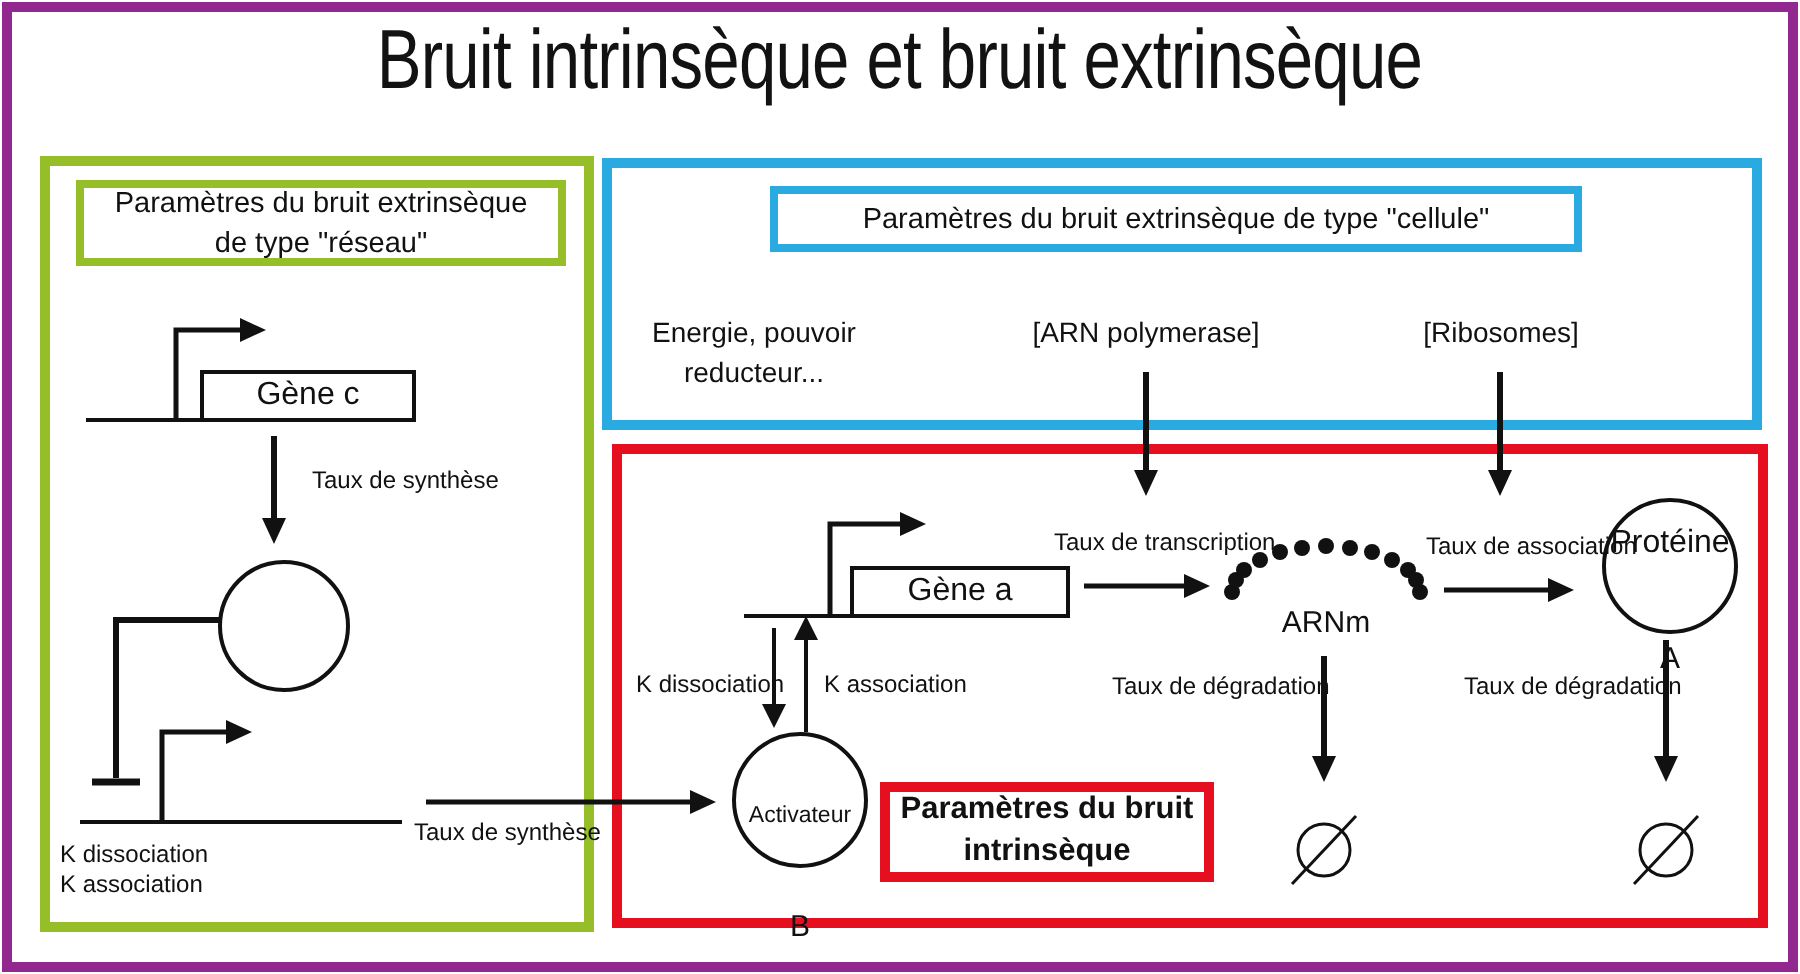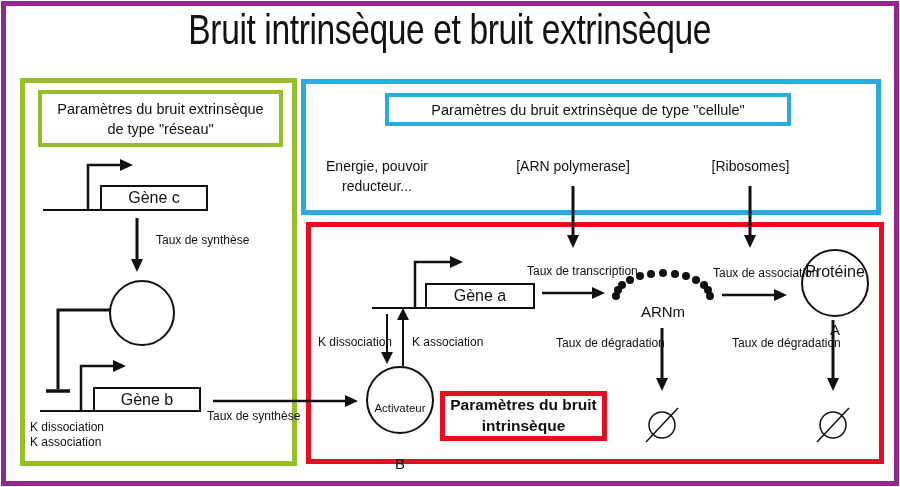--- a/index.html
+++ b/index.html
@@ -5,21 +5,21 @@
   html,body{margin:0;padding:0;background:#fff;}
   body{font-family:"Liberation Sans", sans-serif; color:#111;}
   #stage{position:relative;width:900px;height:487px;background:#fff;overflow:hidden;}
   .abs{position:absolute;}
   #frame{inset:1px;border:5px solid #92278F;}
   .panel{box-sizing:border-box;}
   #panel-network{left:20px;top:78px;width:277px;height:388px;border:5px solid #96BE28;}
   #panel-cell{left:301px;top:79px;width:580px;height:136px;border:5px solid #29ABE2;}
   #panel-intrinsic{left:306px;top:222px;width:578px;height:242px;border:5px solid #E50F20;}
   .labelbox{box-sizing:border-box;display:flex;flex-direction:column;align-items:center;justify-content:center;text-align:center;background:#fff;}
-  #label-network{left:38px;top:90px;width:245px;height:57px;border:4px solid #96BE28;font-size:14.5px;line-height:1.38;}
+  #label-network{left:38px;top:90px;width:245px;height:43px;border:4px solid #96BE28;font-size:14.5px;line-height:1.38;}
   #label-cell{left:385px;top:93px;width:406px;height:33px;border:4px solid #29ABE2;font-size:14.5px;}
   #label-intrinsic{left:440px;top:391px;width:167px;height:50px;border:5px solid #E50F20;font-size:15.5px;line-height:1.35;font-weight:bold;}
   .genebox{box-sizing:border-box;border:2px solid #111;background:#fff;display:flex;align-items:center;justify-content:center;font-size:16px;}
   #gene-c{left:100px;top:185px;width:108px;height:26px;}
   #gene-b{left:93px;top:387px;width:108px;height:25px;}
   #gene-a{left:425px;top:283px;width:110px;height:26px;}
   .small{font-size:12px;white-space:nowrap;}
   .mid{font-size:14px;}
   .ctr{text-align:center;}
   #title-wrap{left:0;right:0;top:6px;text-align:center;}
@@ -143,23 +143,20 @@
     <div>Paramètres du bruit  extrinsèque de type "cellule"</div>
   </div>
   <div class="abs labelbox" id="label-intrinsic">
     <div>Paramètres du bruit</div>
     <div>intrinsèque</div>
   </div>
 
   <div class="abs genebox" id="gene-c">
     <span>Gène c</span>
   </div>
-  <div class="abs genebox" id="gene-b">
-    <span>Gène b</span>
-  </div>
   <div class="abs genebox" id="gene-a">
     <span>Gène a</span>
   </div>
 
   <div class="abs circle-text" style="left:365px;top:402px;width:70px;">
     <div style="font-size:11.5px;">Activateur</div>
     <div style="font-size:15px;">B</div>
   </div>
   <div class="abs circle-text" style="left:800px;top:263px;width:70px;">
     <div style="font-size:16px;">Protéine</div>

